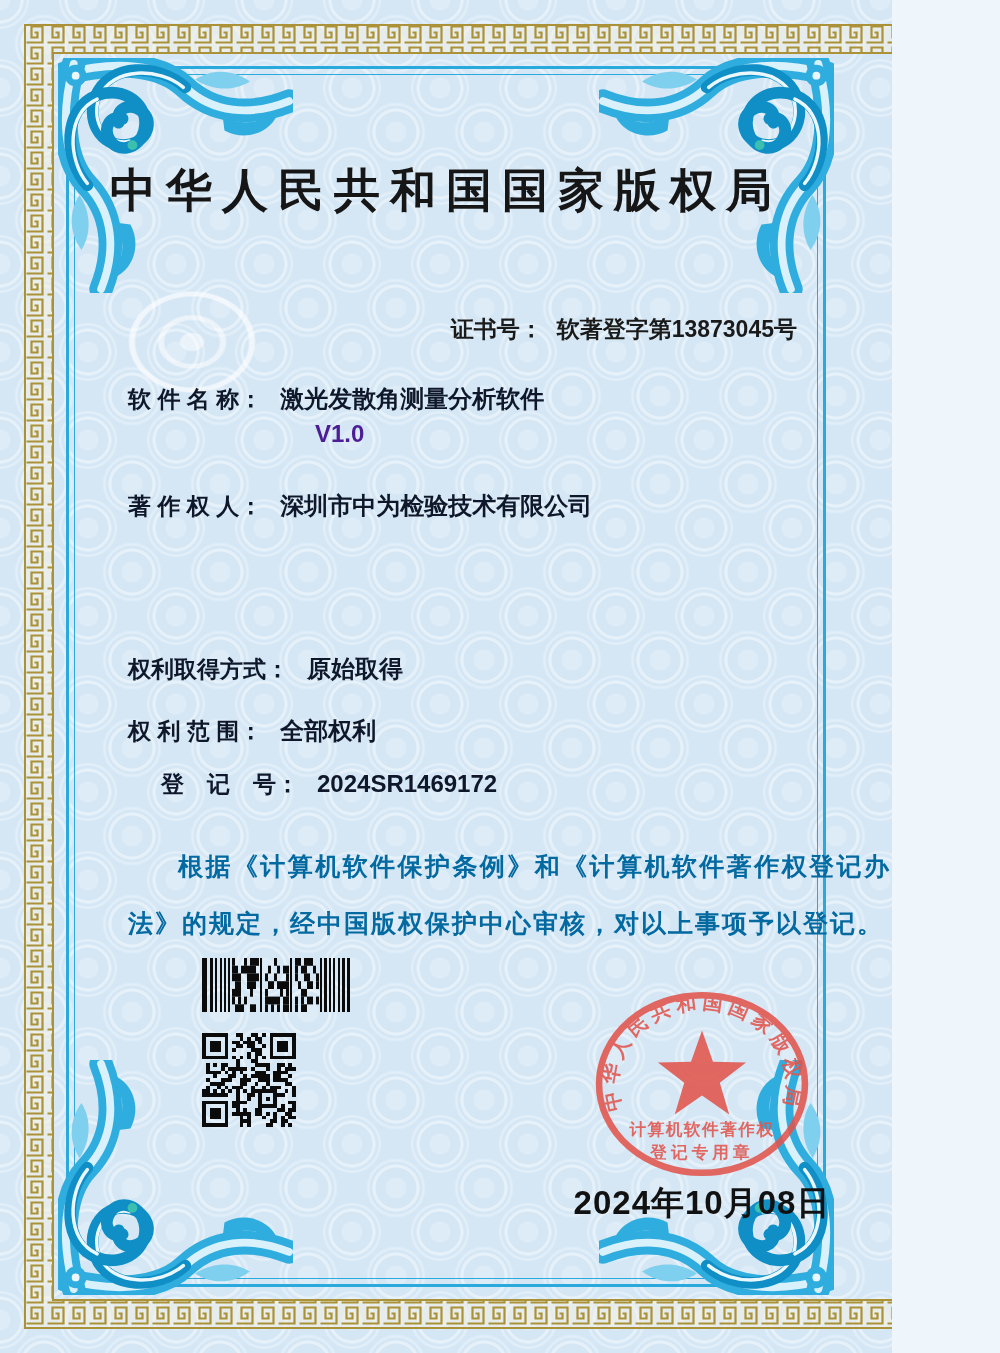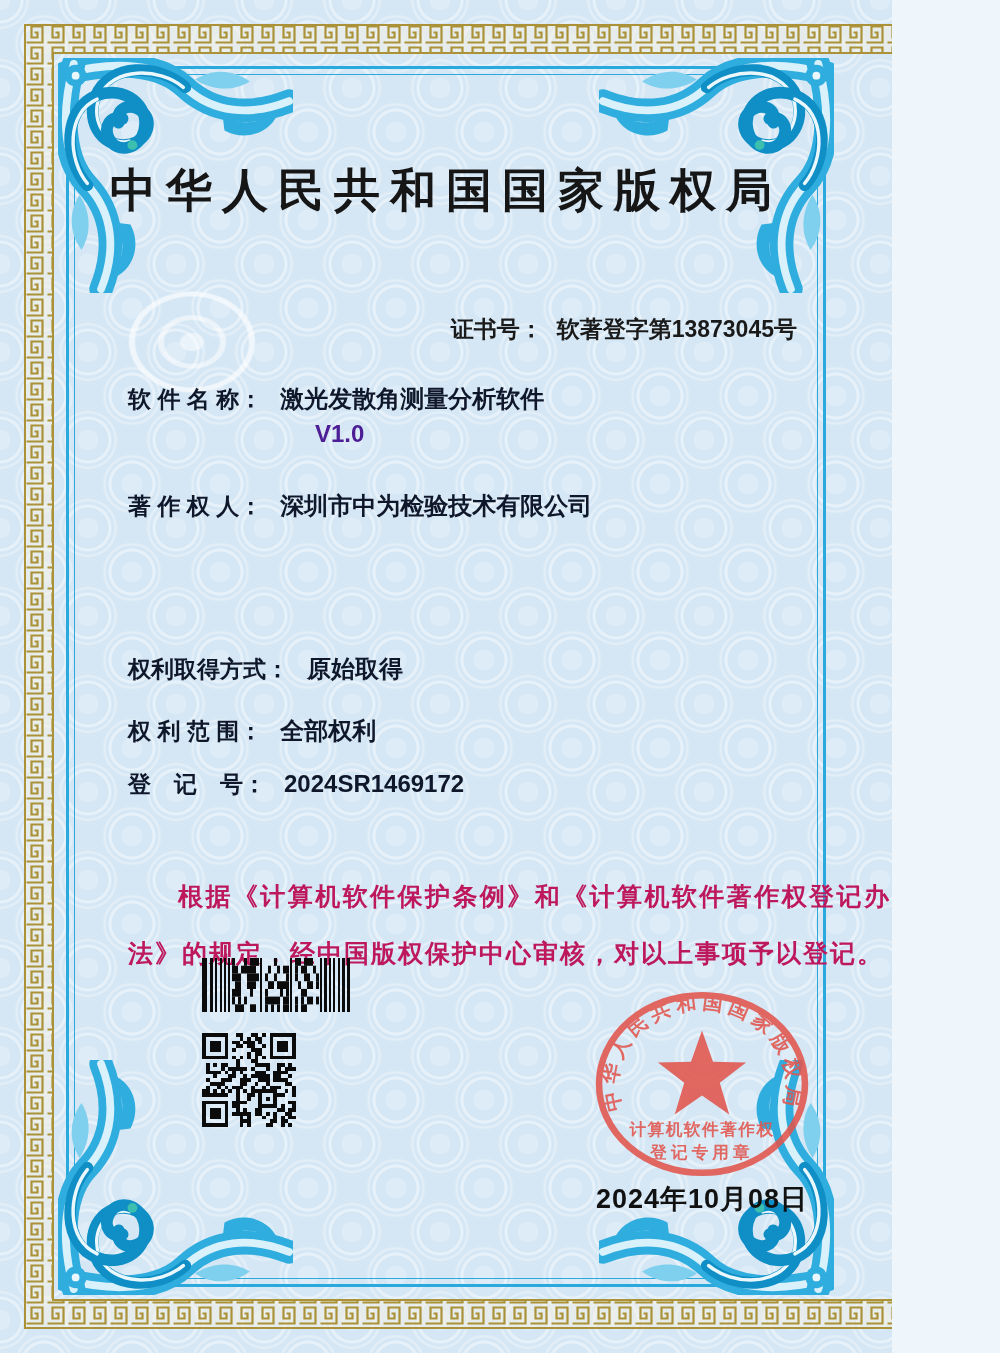--- a/index.html
+++ b/index.html
@@ -52,35 +52,35 @@
   .certno { position:absolute; top:314px; right:95px; font-size:23px; font-weight:700; color:#1a1a1a; white-space:nowrap; }
   .certno .lbl { margin-right:14px;margin-left:12px; }
 
   .field { position:absolute; left:128px; font-size:23px; font-weight:700; color:#0f172a; white-space:nowrap; }
   .field .val { margin-left:18px; font-size:24px; }
   .row1 { top:383px; }
   .row1b { position:absolute; left:315px; top:420px; font-size:24px; font-weight:700; color:#4c1d95; }
   .row2 { top:490px; }
   .row3 { top:653px; }
   .row4 { top:715px; }
-  .row5 { top:769px; }
+  .row5 { top:769px;margin-left:33px; }
 
   .statement {
-    position:absolute; left:128px; top:868px; width:763px;
-    font-size:25px; font-weight:700; color:#be185d;
+    position:absolute; left:128px; top:838px; width:763px;
+    font-size:25px; font-weight:700; color:#0369a1;
     line-height:57px; letter-spacing:2px; text-indent:2em; text-align:justify;
   }
 
   #barcode { position:absolute; left:202px; top:958px; width:148px; height:54px; }
   #qrcode  { position:absolute; left:202px; top:1033px; width:94px; height:94px; shape-rendering:crispEdges; }
 
   #seal { position:absolute; left:594px; top:990px; width:216px; height:188px; opacity:.88; }
 
   .issue-date { position:absolute; left:552px; top:1181px; width:300px; text-align:center;
-                font-size:27px; font-weight:700; color:#111; letter-spacing:1px; }
+                font-size:33px; font-weight:700; color:#111; letter-spacing:1px; }
 </style>
 </head>
 <body>
 
 <div class="page">
 
   <svg id="gold-frame" viewBox="0 0 952 1305">
       <defs>
         <pattern id="gkp" width="21" height="21" patternUnits="userSpaceOnUse">
           <path d="M2.5 18.5 H18.5 V2.5 H7.5 V13.5 H13.5 V8.5 H10.5" fill="none" stroke="#ab9138" stroke-width="2.2"></path>

